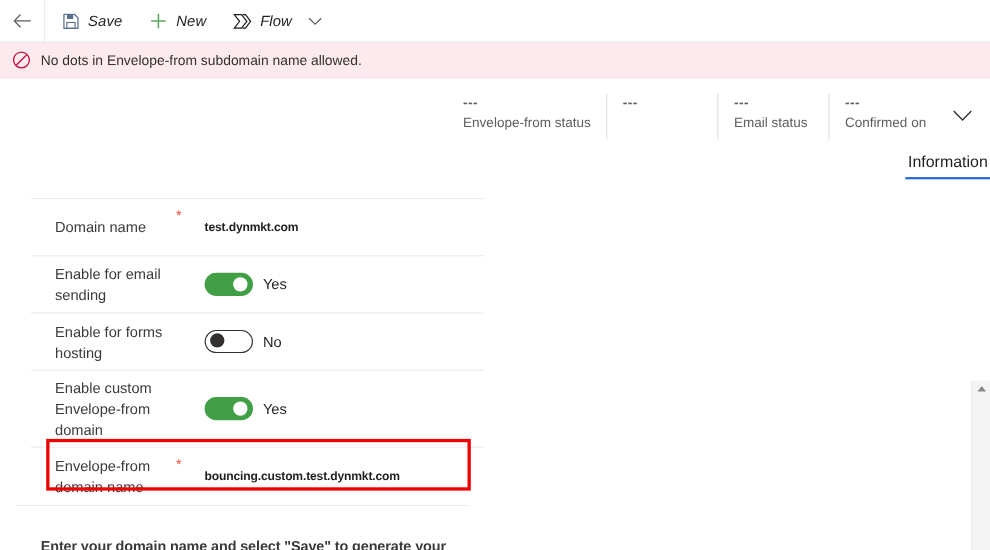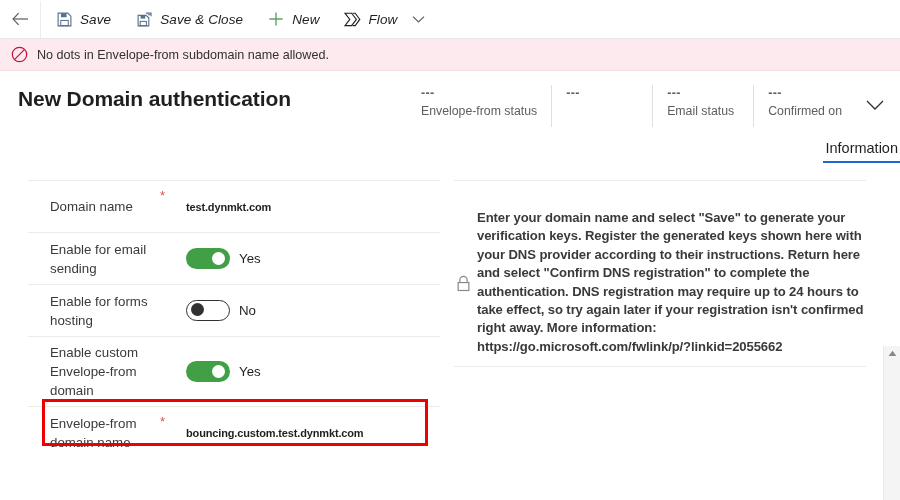--- a/index.html
+++ b/index.html
@@ -166,20 +166,21 @@
     background: #2266d3;
   }
 
   
   .content {
     display: flex;
     padding: 17px 0 0 0;
     position: relative;
     height: 314px;
     box-sizing: border-box;
+    flex-direction: column;
   }
 
   .form-column {
     width: 412px;
     margin-left: 28px;
     border-top: 1px solid #edebe9;
     flex: none;
   }
 
   .field-row {
@@ -309,32 +310,20 @@
     <span class="cmd-icon">
       <svg width="15" height="15" viewBox="0 0 16 16">
         <path d="M1.2 1.2 H11.5 L14.8 4.5 V14.8 H1.2 Z" fill="none" stroke="#5a6f8c" stroke-width="1.2"></path>
         <rect x="4.2" y="1.4" width="6" height="4.2" fill="#5a6f8c"></rect>
         <rect x="4" y="9" width="8" height="5.6" fill="none" stroke="#5a6f8c" stroke-width="1.1"></rect>
       </svg>
     </span>
     <span class="cmd-label">Save</span>
   </div>
 
-  <div class="cmd-item">
-    <span class="cmd-icon">
-      <svg width="15" height="15" viewBox="0 0 16 16">
-        <path d="M1.2 3.6 H9.6 L12.6 6.2 V14.8 H1.2 Z" fill="none" stroke="#5a6f8c" stroke-width="1.2"></path>
-        <rect x="3.8" y="3.8" width="5" height="3.2" fill="#5a6f8c"></rect>
-        <rect x="3.4" y="10" width="6.6" height="4.6" fill="none" stroke="#5a6f8c" stroke-width="1.1"></rect>
-        <path d="M9.5 1.2 H15 V4.6" fill="none" stroke="#5a6f8c" stroke-width="1.1"></path>
-        <path d="M11.6 2.9 H15" fill="none" stroke="#5a6f8c" stroke-width="1.1"></path>
-      </svg>
-    </span>
-    <span class="cmd-label">Save &amp; Close</span>
-  </div>
 
   <div class="cmd-item">
     <span class="cmd-icon">
       <svg width="16" height="16" viewBox="0 0 16 16">
         <path d="M8 1.4 V14.6 M1.4 8 H14.6" fill="none" stroke="#5aa55f" stroke-width="1.4"></path>
       </svg>
     </span>
     <span class="cmd-label">New</span>
   </div>
 
@@ -357,21 +346,20 @@
 
 <div class="notification">
   <svg class="notification-icon" viewBox="0 0 18 18">
     <circle cx="9" cy="9" r="7.6" fill="none" stroke="#c4123c" stroke-width="1.3"></circle>
     <path d="M3.9 14.1 L14.1 3.9" fill="none" stroke="#c4123c" stroke-width="1.3"></path>
   </svg>
   <span class="notification-text">No dots in Envelope-from subdomain name allowed.</span>
 </div>
 
 <div class="page-header">
-  <div class="page-title">New Domain authentication</div>
 
   <div class="header-status-wrap">
     <div class="status-cell">
       <span class="status-value">---</span>
       <span class="status-label">Envelope-from status</span>
     </div>
     <div class="status-cell">
       <span class="status-value">---</span>
     </div>
     <div class="status-cell">

